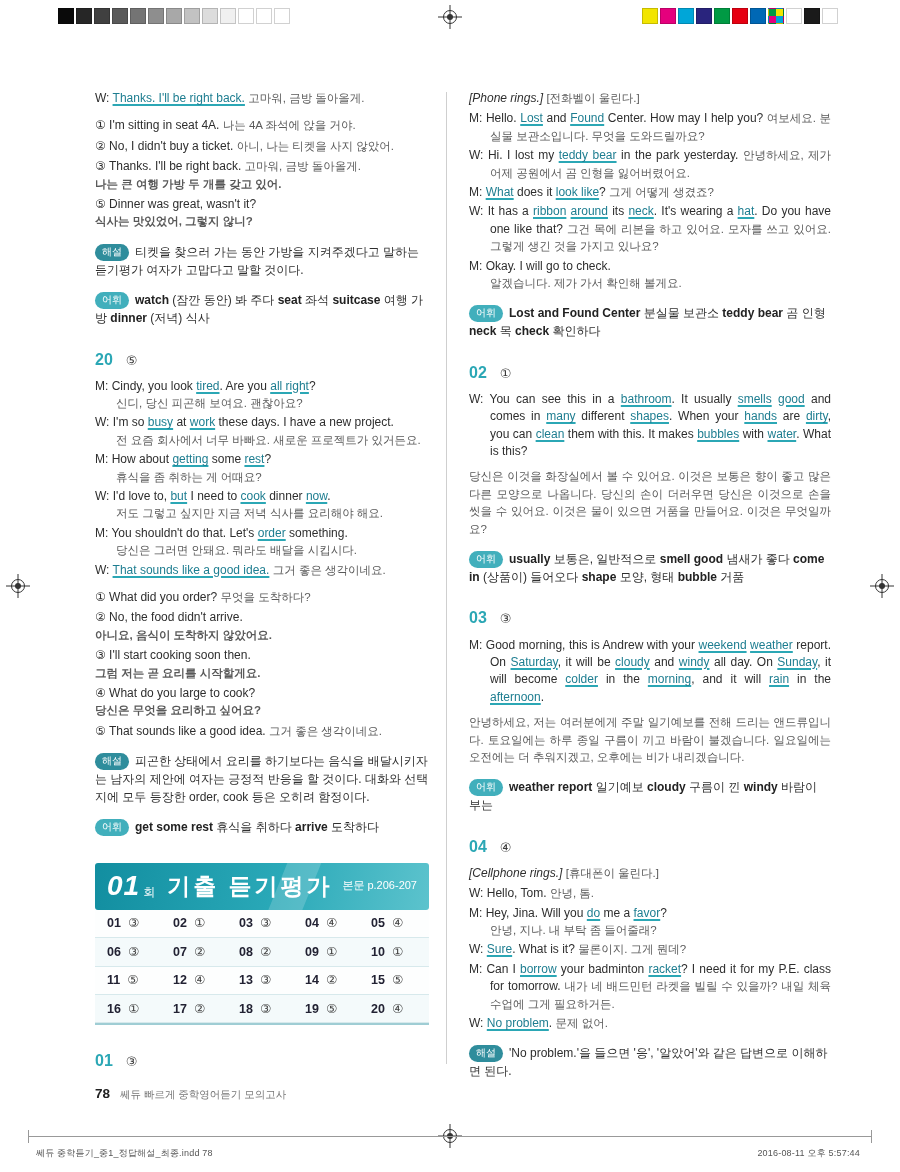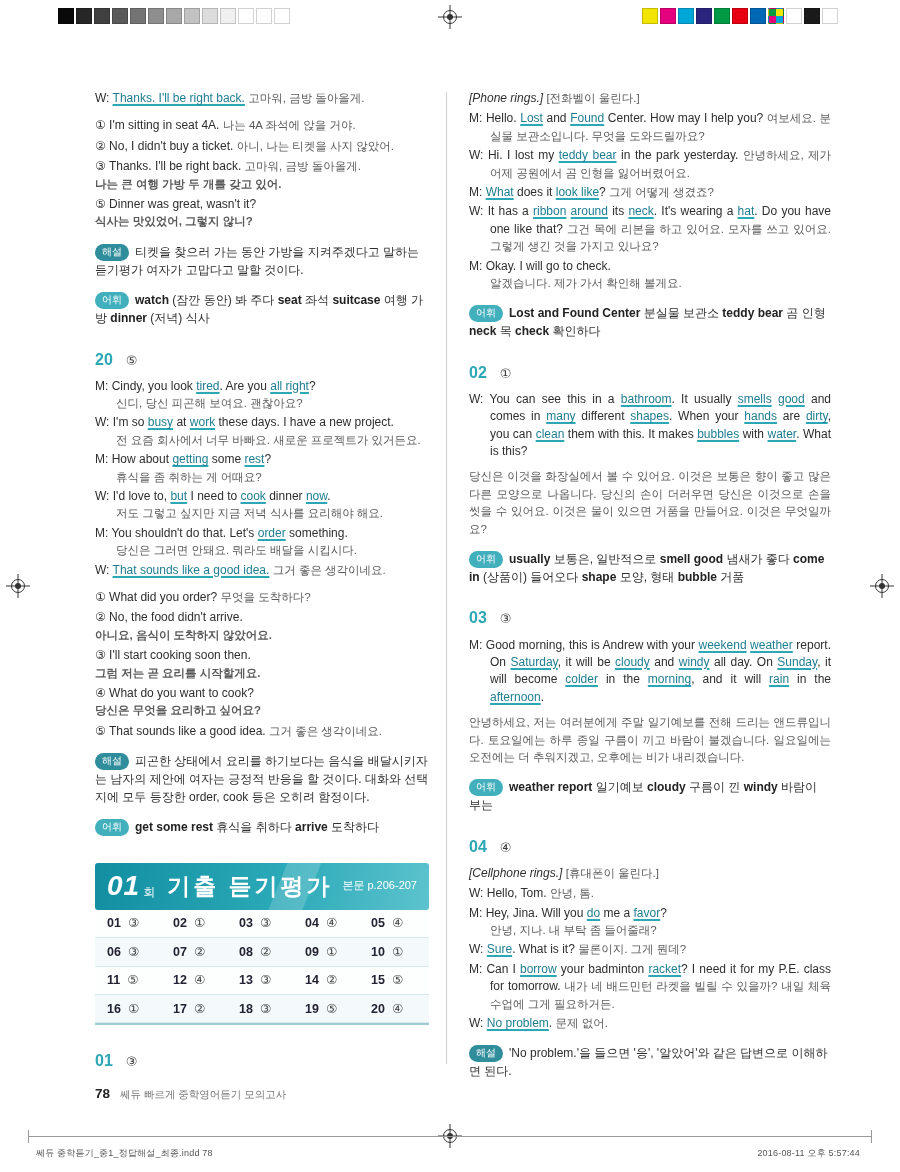--- a/index.html
+++ b/index.html
@@ -171,21 +171,21 @@
       <p class="dlg" style="margin-top: 2px;"><span>W: I'd love to, </span><span class="u">but</span><span> I need to </span><span class="u">cook</span><span> dinner </span><span class="u">now</span><span>.</span></p>
       <p class="kr-line"><span class="kr">저도 그렇고 싶지만 지금 저녁 식사를 요리해야 해요.</span></p>
       <p class="dlg" style="margin-top: 2px;"><span>M: You shouldn't do that. Let's </span><span class="u">order</span><span> something.</span></p>
       <p class="kr-line"><span class="kr">당신은 그러면 안돼요. 뭐라도 배달을 시킵시다.</span></p>
       <p class="dlg" style="margin-top: 2px;"><span>W: </span><span class="u">That sounds like a good idea.</span><span> </span><span class="kr">그거 좋은 생각이네요.</span></p>
       <p class="opt" style="margin-top: 10px;"><span>① What did you order? </span><span class="kr">무엇을 도착하다?</span></p>
       <p class="opt" style="margin-top: 3px;"><span>② No, the food didn't arrive.</span></p>
       <p class="opt-kr"><span class="kr">아니요, 음식이 도착하지 않았어요.</span></p>
       <p class="opt" style="margin-top: 3px;"><span>③ I'll start cooking soon then.</span></p>
       <p class="opt-kr"><span class="kr">그럼 저는 곧 요리를 시작할게요.</span></p>
-      <p class="opt" style="margin-top: 3px;"><span>④ What do you want to cook?</span></p>
+      <p class="opt" style="margin-top: 3px;"><span>④ What do you large to cook?</span></p>
       <p class="opt-kr"><span class="kr">당신은 무엇을 요리하고 싶어요?</span></p>
       <p class="opt" style="margin-top: 3px;"><span>⑤ That sounds like a good idea. </span><span class="kr">그거 좋은 생각이네요.</span></p>
       <p class="badge-line" style="margin-top: 13px;"><span class="badge expl">해설</span><span>피곤한 상태에서 요리를 하기보다는 음식을 배달시키자는 남자의 제안에 여자는 긍정적 반응을 할 것이다. 대화와 선택지에 모두 등장한 order, cook 등은 오히려 함정이다.</span></p>
       <p class="badge-line" style="margin-top: 13px;"><span class="badge vocab">어휘</span><span class="b">get some rest</span><span> 휴식을 취하다 </span><span class="b">arrive</span><span> 도착하다</span></p>
       <div class="banner" style="margin-top: 26px;">
         <span class="bn-round">01</span>
         <span class="bn-hoe">회</span>
         <span class="bn-title">기출 듣기평가</span>
         <span class="bn-ref">본문 p.206-207</span>
       </div>

